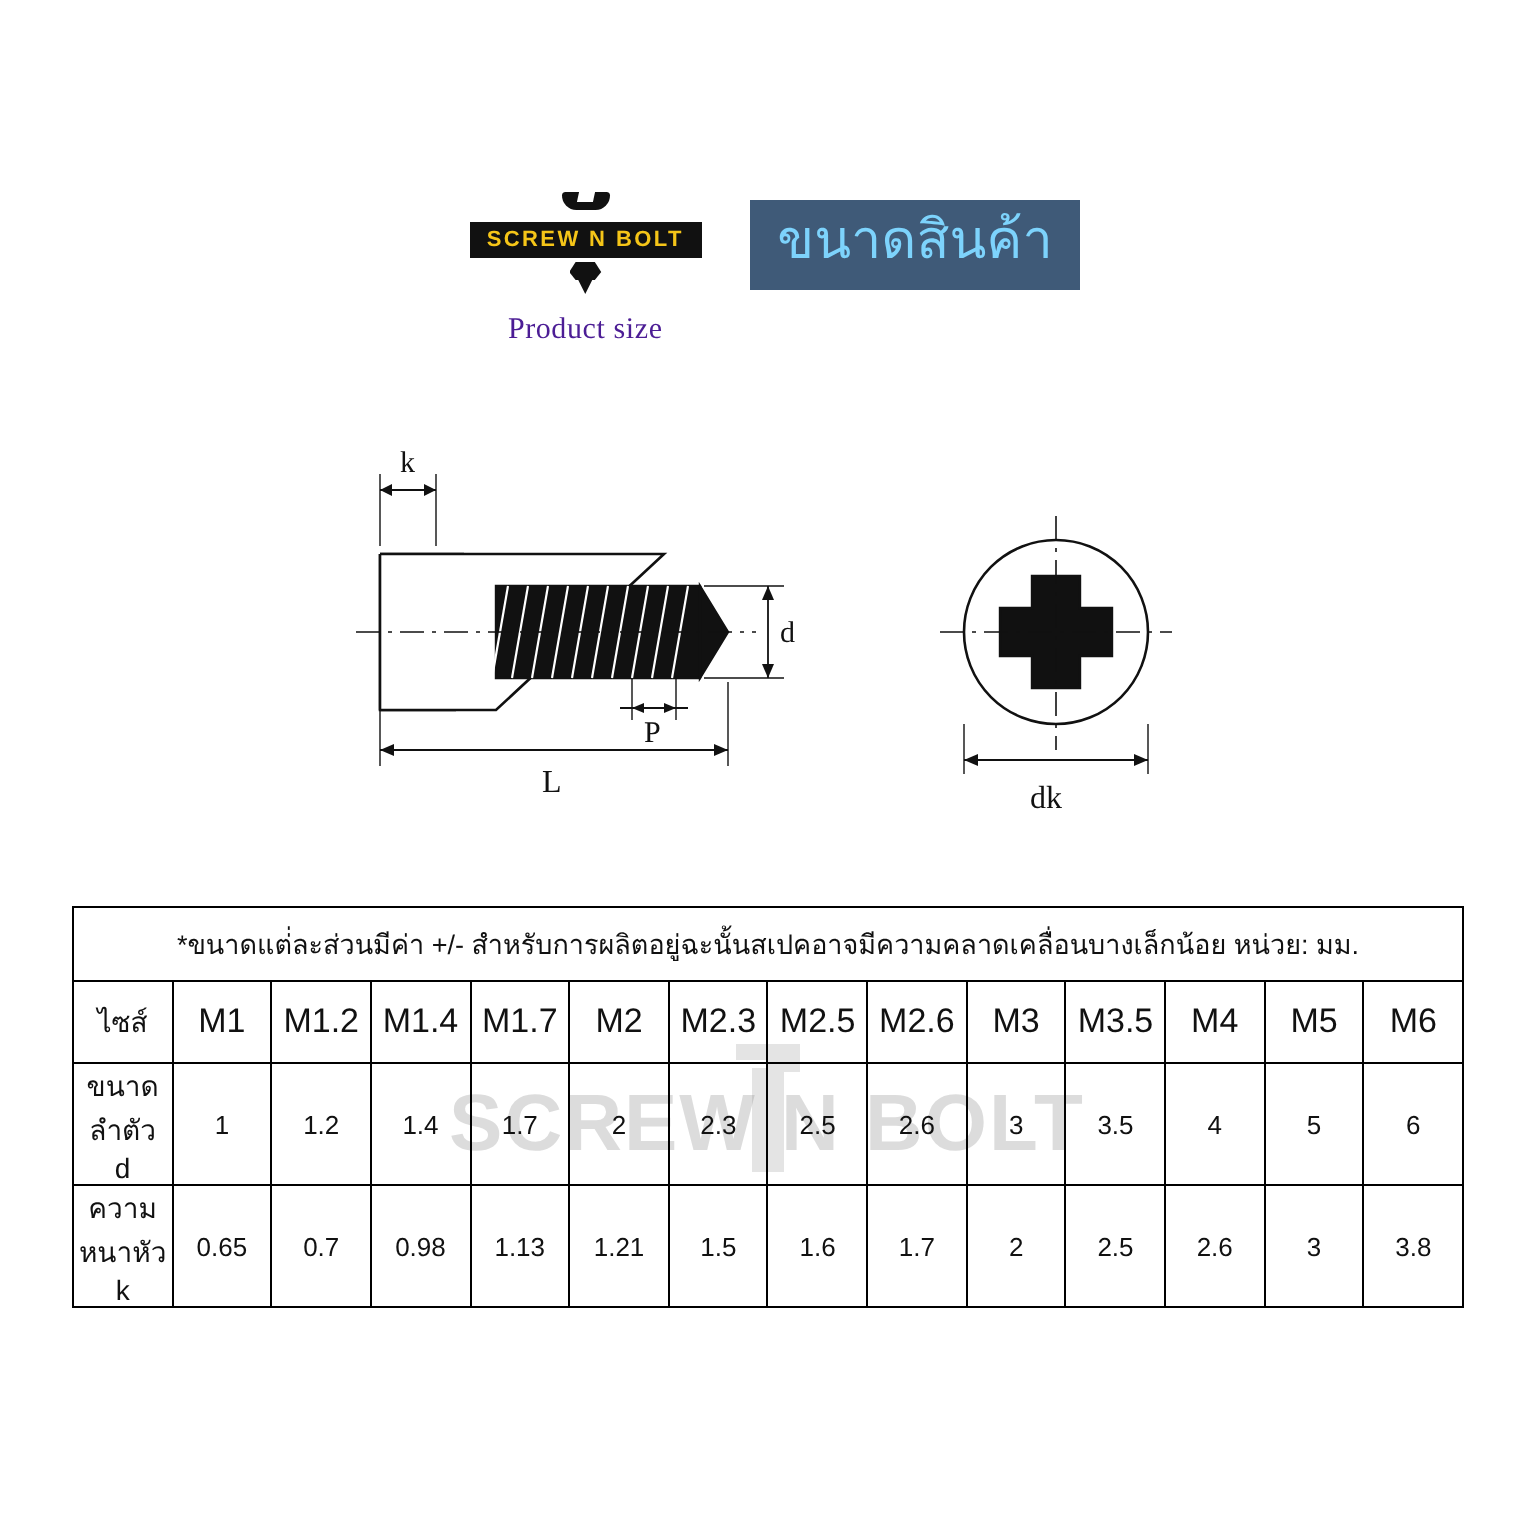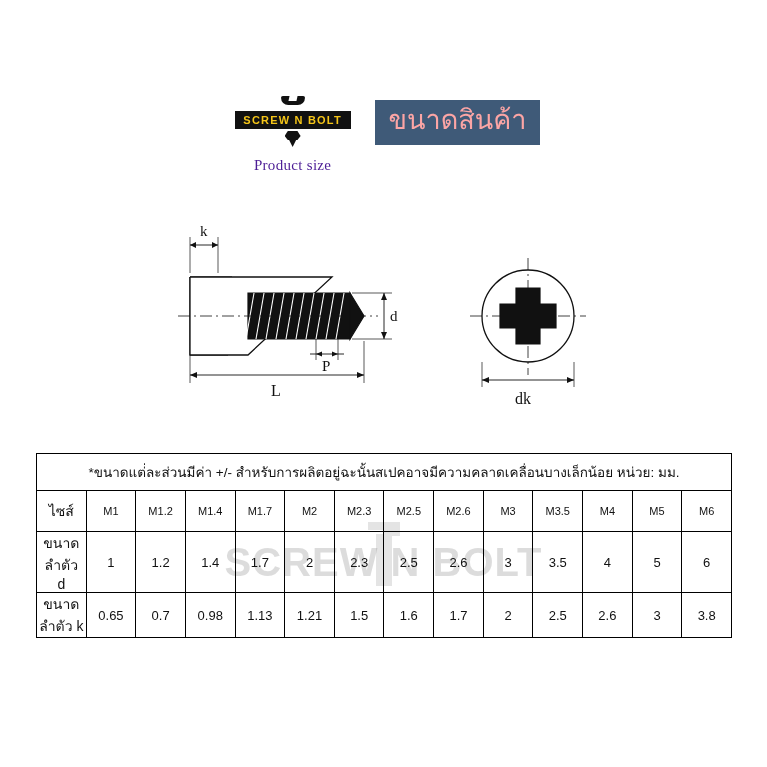--- a/index.html
+++ b/index.html
@@ -87,21 +87,21 @@
   }
   .brand-sub {
     margin-top: 10px;
     font-family: "Liberation Serif", serif;
     font-size: 15px;
     color: #4c1d95;
     letter-spacing: .3px;
   }
   .title-box {
     background: #3f5a78;
-    color: #fca5a5;
+    color: #7dd3fc;
     font-size: 27px;
     padding: 6px 14px 9px 14px;
     line-height: 1.1;
     white-space: nowrap;
     margin-top: 4px;
   }
 
   
   .drawing {
     position: absolute;
@@ -136,21 +136,21 @@
   table.spec td.note {
     font-size: 13.5px;
     height: 36px;
     letter-spacing: 0;
   }
   table.spec td.rowhead {
     font-size: 14px;
     text-align: center;
   }
   table.spec td.colhead {
-    font-size: 11px;
+    font-size: 17px;
   }
   .col-first { width: 98px; margin-left: 40px; }
 
   
   .watermark {
     position: absolute;
     top: 540px;
     left: 0;
     width: 767px;
     text-align: center;
@@ -323,21 +323,21 @@
         <td>2.6</td>
         <td>3</td>
         <td>3.5</td>
         <td>4</td>
         <td>5</td>
         <td>6</td>
       </tr>
 
 
       <tr>
-        <td class="rowhead col-first">ขนาดลำตัว k</td>
+        <td class="rowhead col-first">ความหนาหัว k</td>
         <td>0.65</td>
         <td>0.7</td>
         <td>0.98</td>
         <td>1.13</td>
         <td>1.21</td>
         <td>1.5</td>
         <td>1.6</td>
         <td>1.7</td>
         <td>2</td>
         <td>2.5</td>

